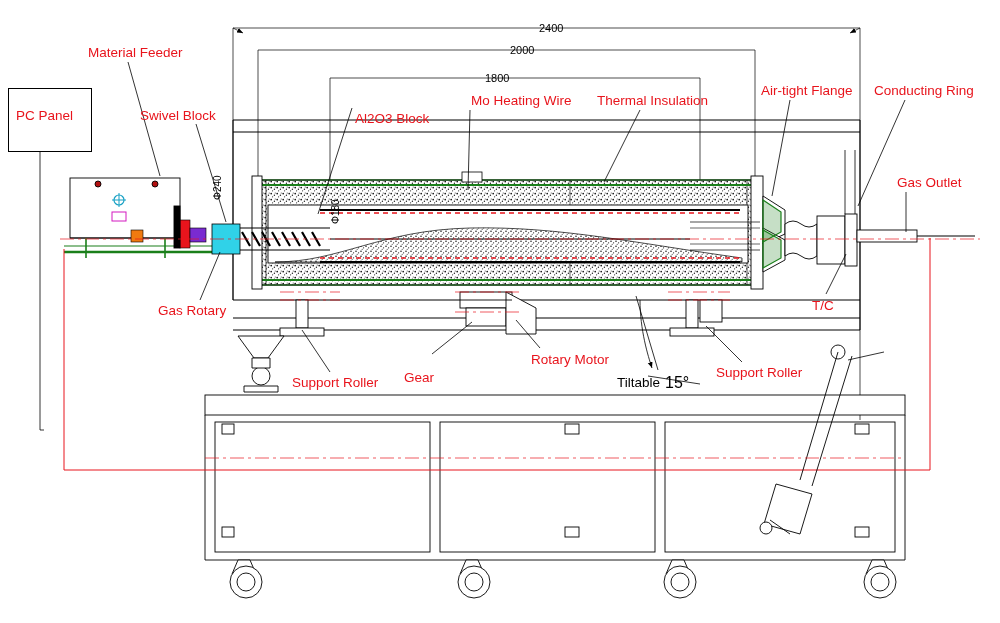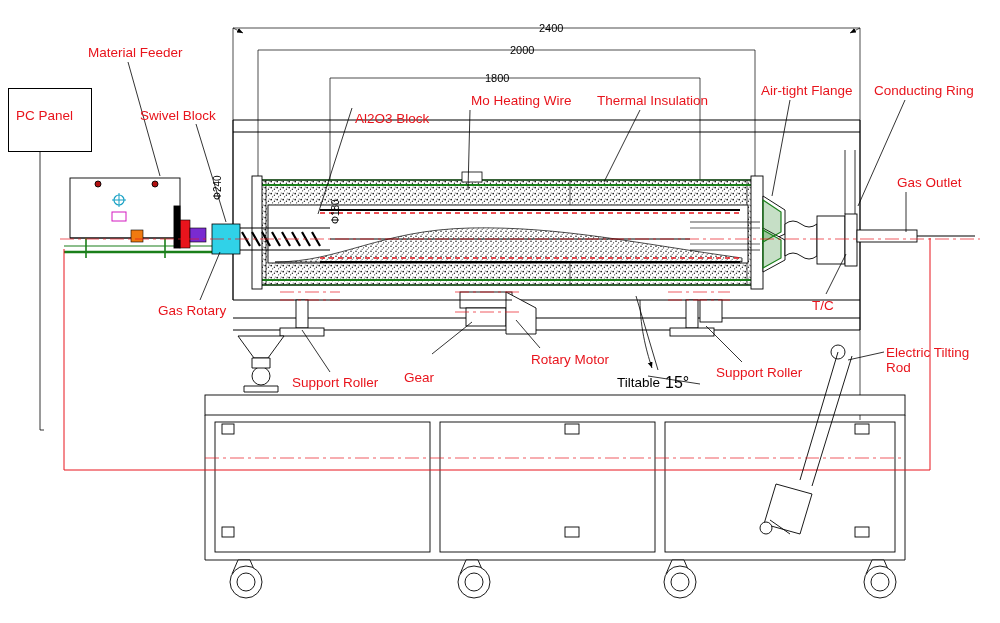--- a/index.html
+++ b/index.html
@@ -255,21 +255,20 @@
 <div class="lbl" style="left:597px;top:93px;">Thermal Insulation</div>
 <div class="lbl" style="left:761px;top:83px;">Air-tight Flange</div>
 <div class="lbl" style="left:874px;top:83px;">Conducting Ring</div>
 <div class="lbl" style="left:897px;top:175px;">Gas Outlet</div>
 <div class="lbl" style="left:158px;top:303px;">Gas Rotary</div>
 <div class="lbl" style="left:812px;top:298px;">T/C</div>
 <div class="lbl" style="left:292px;top:375px;">Support Roller</div>
 <div class="lbl" style="left:404px;top:370px;">Gear</div>
 <div class="lbl" style="left:531px;top:352px;">Rotary Motor</div>
 <div class="lbl" style="left:716px;top:365px;">Support Roller</div>
-<div class="lbl" style="left:886px;top:345px;width:96px;white-space:normal;">Electric Tilting Rod</div>
 
 <div class="lbl blk" style="left:617px;top:375px;">Tiltable</div>
 <div class="lbl blk" style="left:665px;top:375px;font-size:16px;">15°</div>
 
 <div class="dim" style="left:539px;top:22px;">2400</div>
 <div class="dim" style="left:510px;top:44px;">2000</div>
 <div class="dim" style="left:485px;top:72px;">1800</div>
 
 <div class="vert" style="left:212px;top:200px;">Φ240</div>
 <div class="vert" style="left:330px;top:224px;">Φ180</div>

